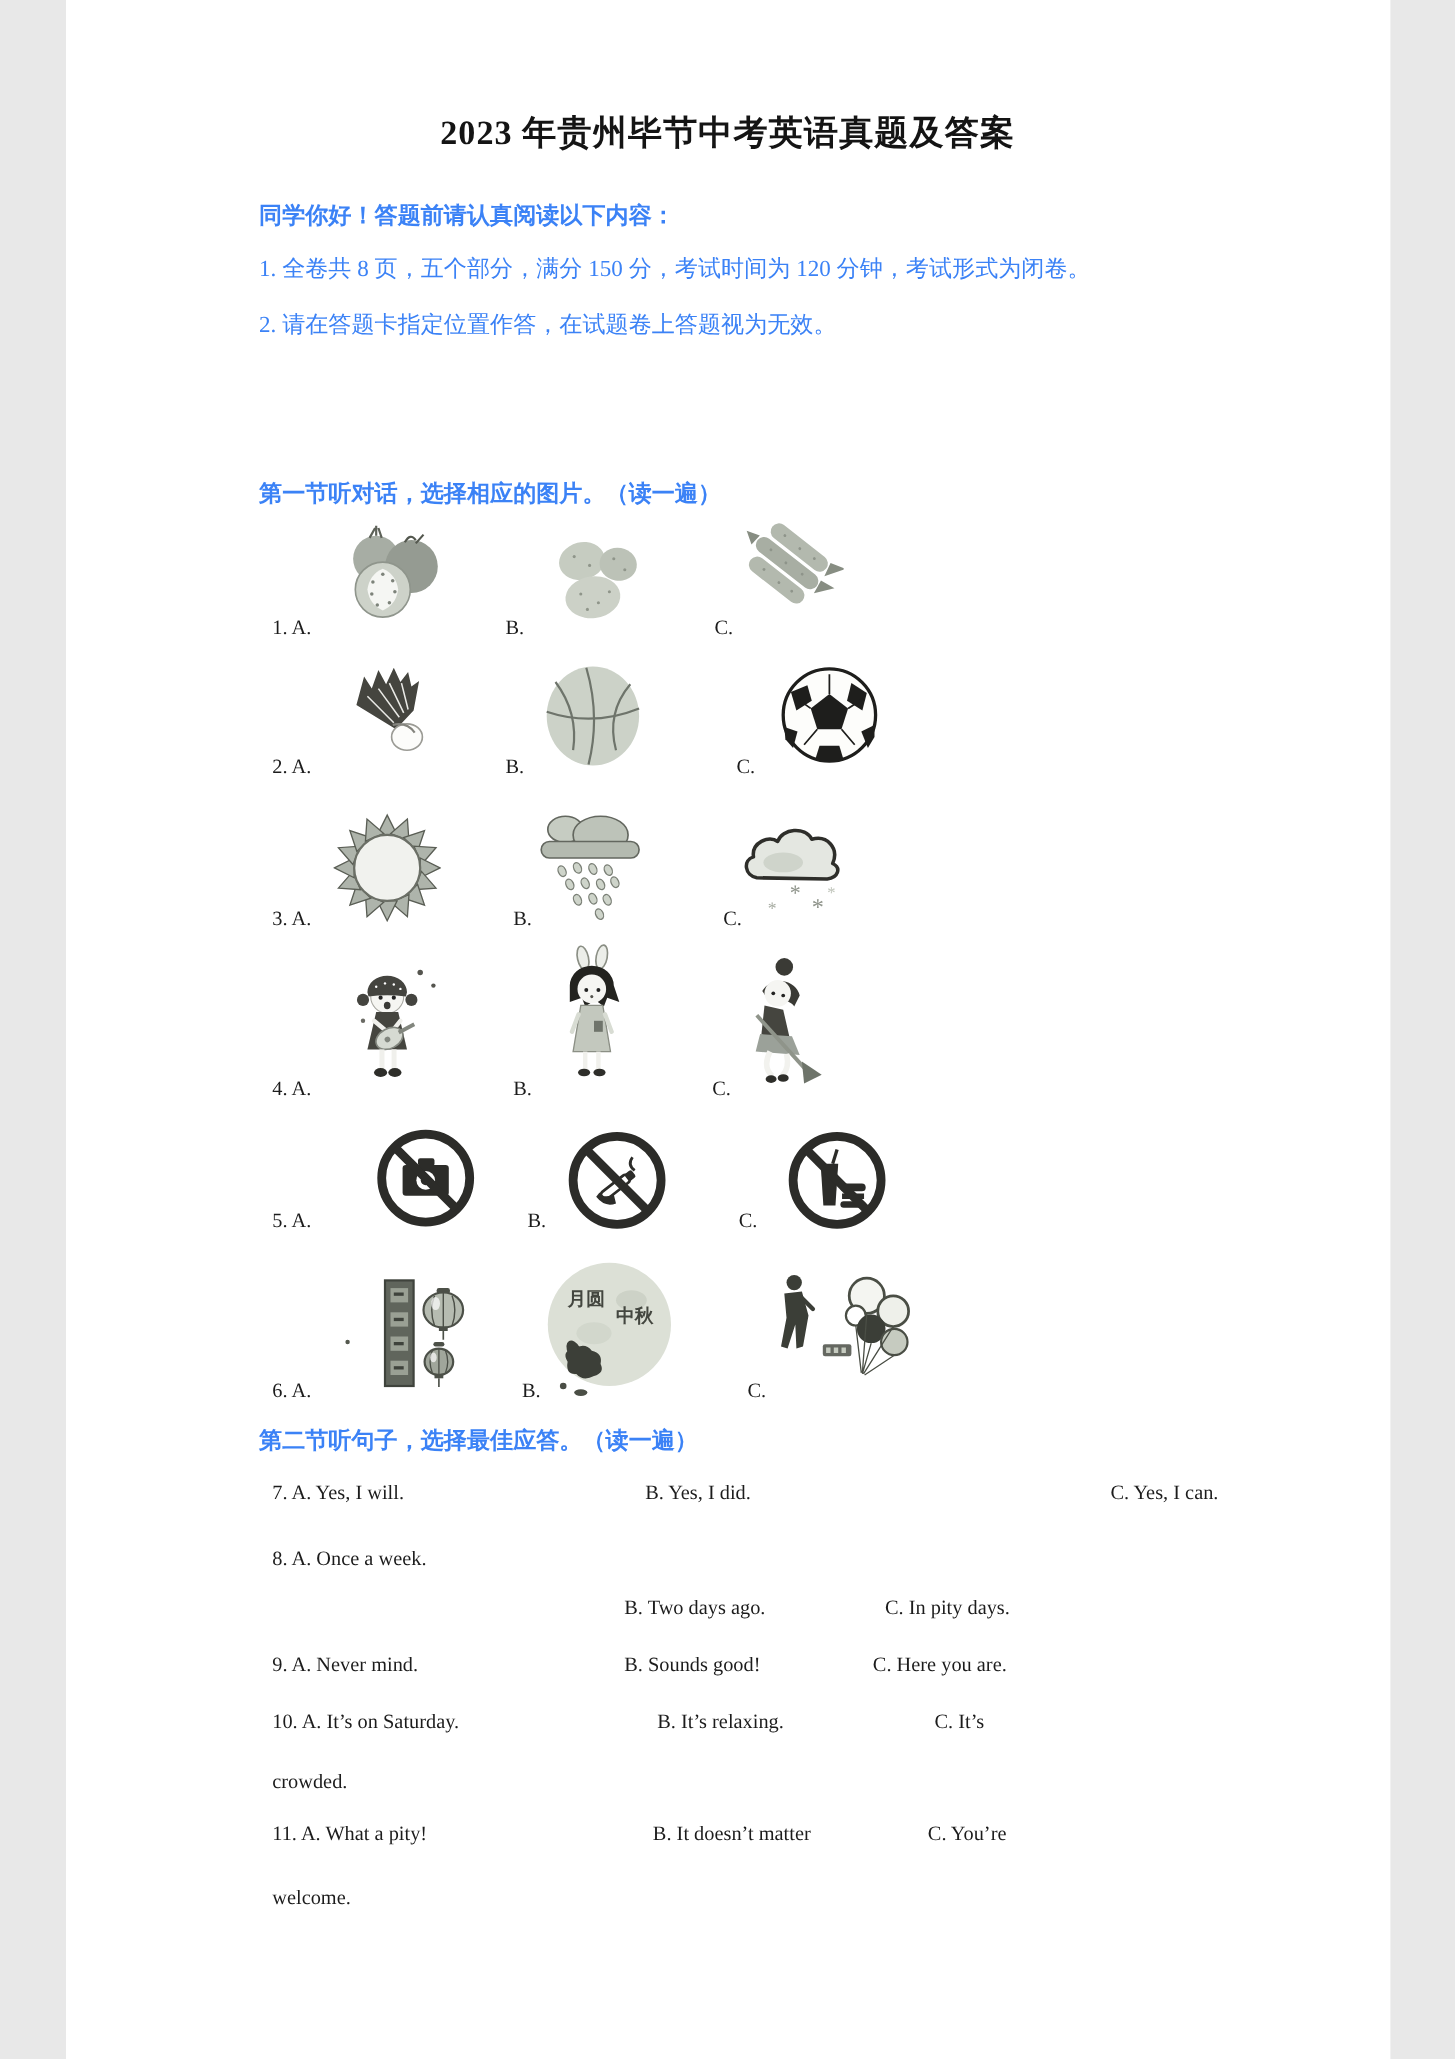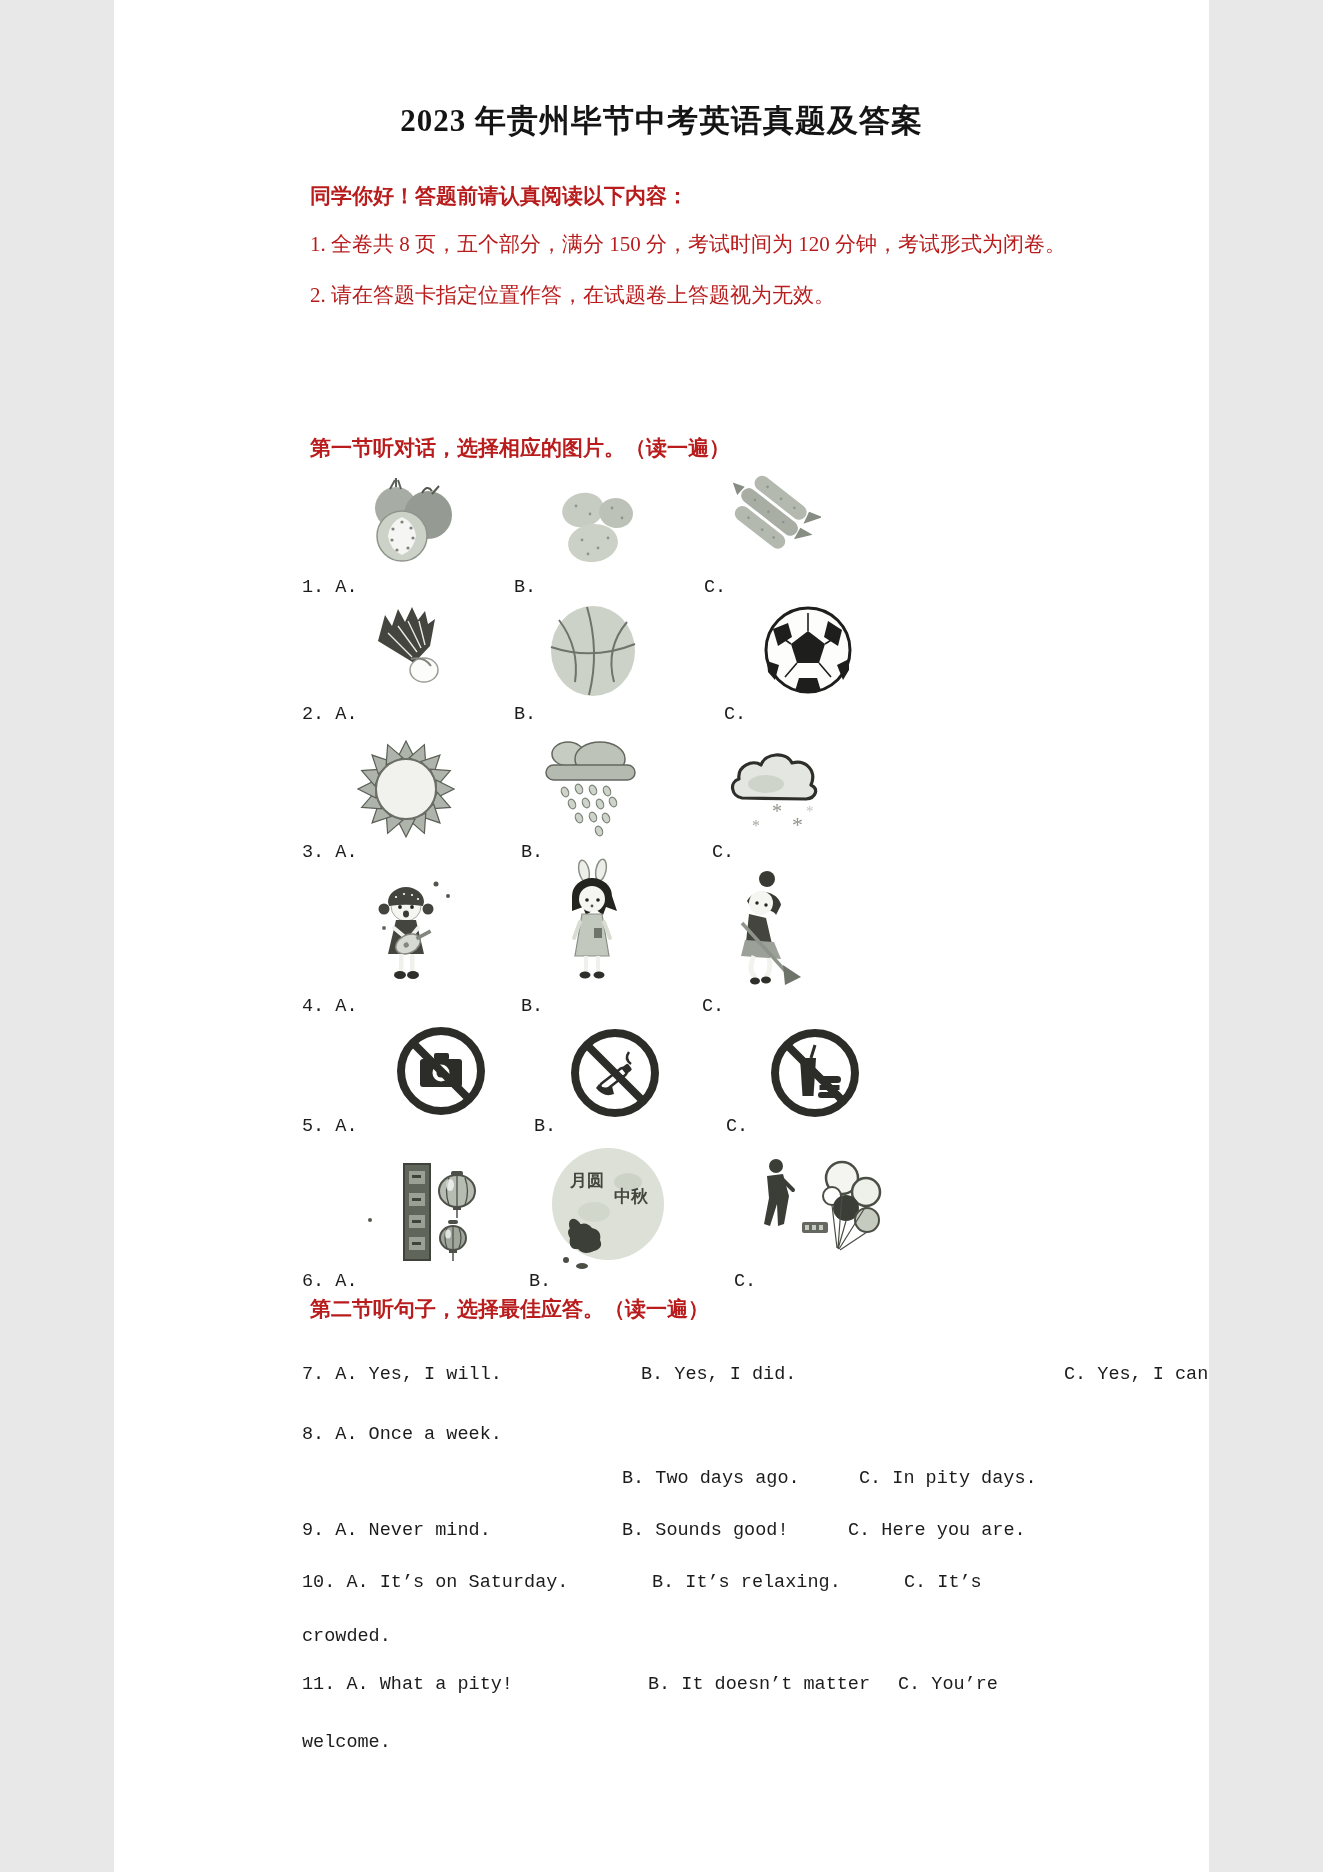--- a/index.html
+++ b/index.html
@@ -1,24 +1,24 @@
 <!DOCTYPE html>
 <html><head>
 <meta charset="utf-8">
 <style>
   html,body{margin:0;padding:0;background:#e8e8e8;}
-  .page{position:relative;width:1075px;height:1872px;background:#ffffff;margin:0 auto;overflow:hidden;padding-left:20px;}
+  .page{position:relative;width:1204px;height:1872px;background:#ffffff;margin:0 auto;overflow:hidden;}
   .title{position:absolute;left:0;width:100%;text-align:center;
          font-family:"Liberation Serif","DejaVu Serif",serif;font-weight:bold;
          font-size:31px;color:#141414;letter-spacing:1px;}
-  .cz{position:absolute;left:196px;font-family:"Liberation Serif","DejaVu Serif",serif;
-      font-size:21px;color:#b91c1c;white-space:nowrap;}
+  .cz{position:absolute;left:176px;font-family:"Liberation Serif","DejaVu Serif",serif;
+      font-size:21px;color:#3b82f6;white-space:nowrap;}
   .bold{font-weight:bold;}
-  .en{position:absolute;font-family:Liberation Mono, monospace;
-      font-size:18.5px;color:#1c1c1c;white-space:nowrap;margin-top:16px;}
+  .en{position:absolute;font-family:Liberation Serif, serif;
+      font-size:18.5px;color:#1c1c1c;white-space:nowrap;}
   .pimg{position:absolute;}
   svg text{font-family:"Liberation Serif","DejaVu Serif",serif;}
 </style>
 </head>
 <body>
 
 <div class="page">
 
   <div class="title" style="top:100px">2023 年贵州毕节中考英语真题及答案</div>
   <div class="cz bold" style="top:182px">同学你好！答题前请认真阅读以下内容：</div>

